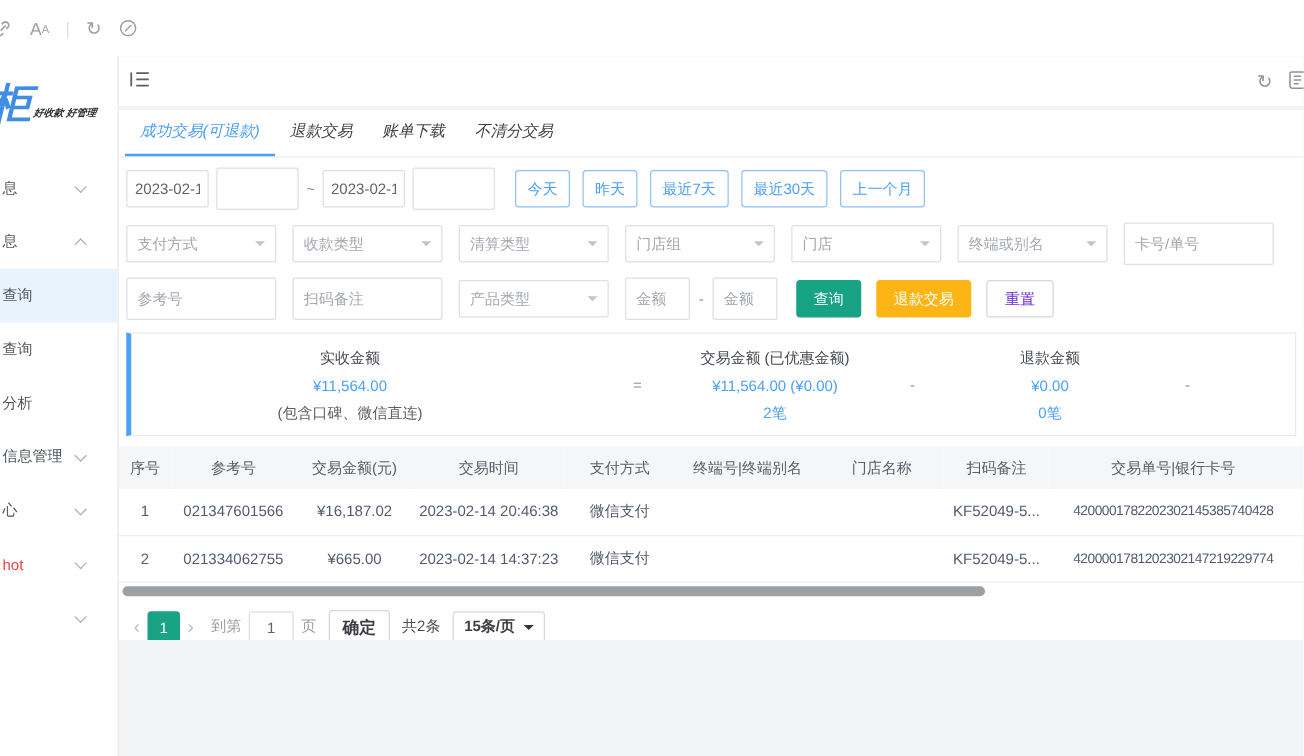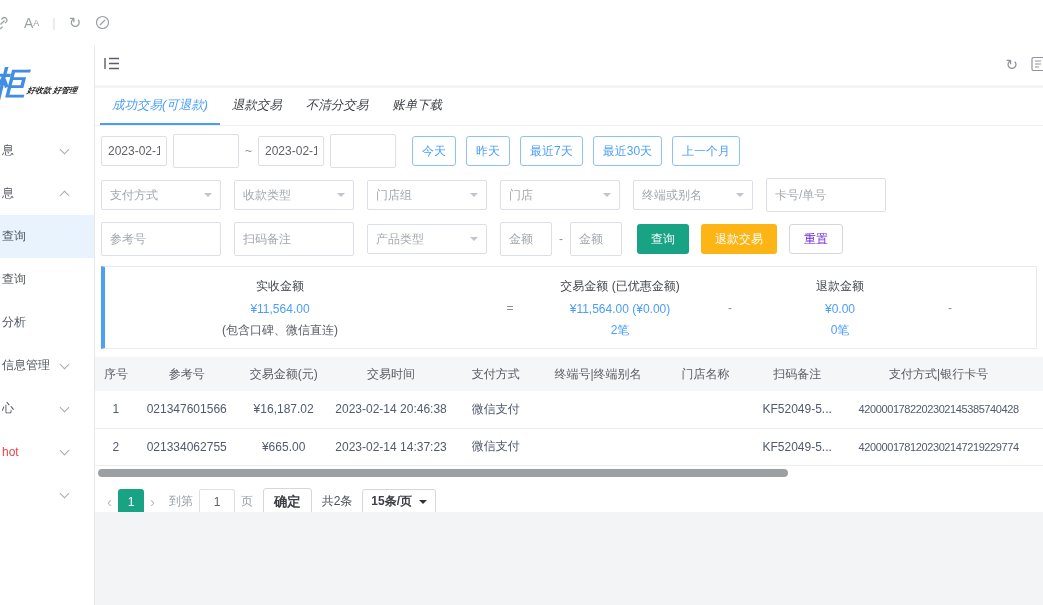--- a/index.html
+++ b/index.html
@@ -199,22 +199,22 @@
           </svg>
         </span>
       </span>
     </div>
 
     <div class="panel">
 
       <div class="tabbar">
         <div class="tab active">成功交易(可退款)</div>
         <div class="tab">退款交易</div>
+        <div class="tab">账单下载</div>
         <div class="tab">不清分交易</div>
-        <div class="tab">账单下载</div>
       </div>
 
       <div class="filters">
         <div class="frow">
           <input class="inp w-date" value="2023-02-14" style="">
           <input class="inp w-time" style="">
           <span class="tilde">~</span>
           <input class="inp w-date" value="2023-02-14" style="">
           <input class="inp w-time" style="">
           <button class="qbtn first">今天</button>
@@ -223,20 +223,24 @@
           <button class="qbtn">最近30天</button>
           <button class="qbtn">上一个月</button>
         </div>
         <div class="frow">
           <div class="select">
             <span class="stext">支付方式</span>
             <span class="caret"></span>
           </div>
           <div class="select">
             <span class="stext">收款类型</span>
+            <span class="caret"></span>
+          </div>
+          <div class="select">
+            <span class="stext">清算类型</span>
             <span class="caret"></span>
           </div>
           <div class="select">
             <span class="stext">门店组</span>
             <span class="caret"></span>
           </div>
           <div class="select">
             <span class="stext">门店</span>
             <span class="caret"></span>
           </div>
@@ -304,21 +308,21 @@
         <thead>
           <tr>
             <th>序号</th>
             <th>参考号</th>
             <th>交易金额(元)</th>
             <th>交易时间</th>
             <th>支付方式</th>
             <th>终端号|终端别名</th>
             <th>门店名称</th>
             <th>扫码备注</th>
-            <th>支付方式|银行卡号</th>
+            <th>交易单号|银行卡号</th>
             <th class="cutcol"></th>
           </tr>
         </thead>
         <tbody>
           <tr>
             <td>1</td>
             <td>021347601566</td>
             <td>¥16,187.02</td>
             <td>2023-02-14 20:46:38</td>
             <td>微信支付</td>

